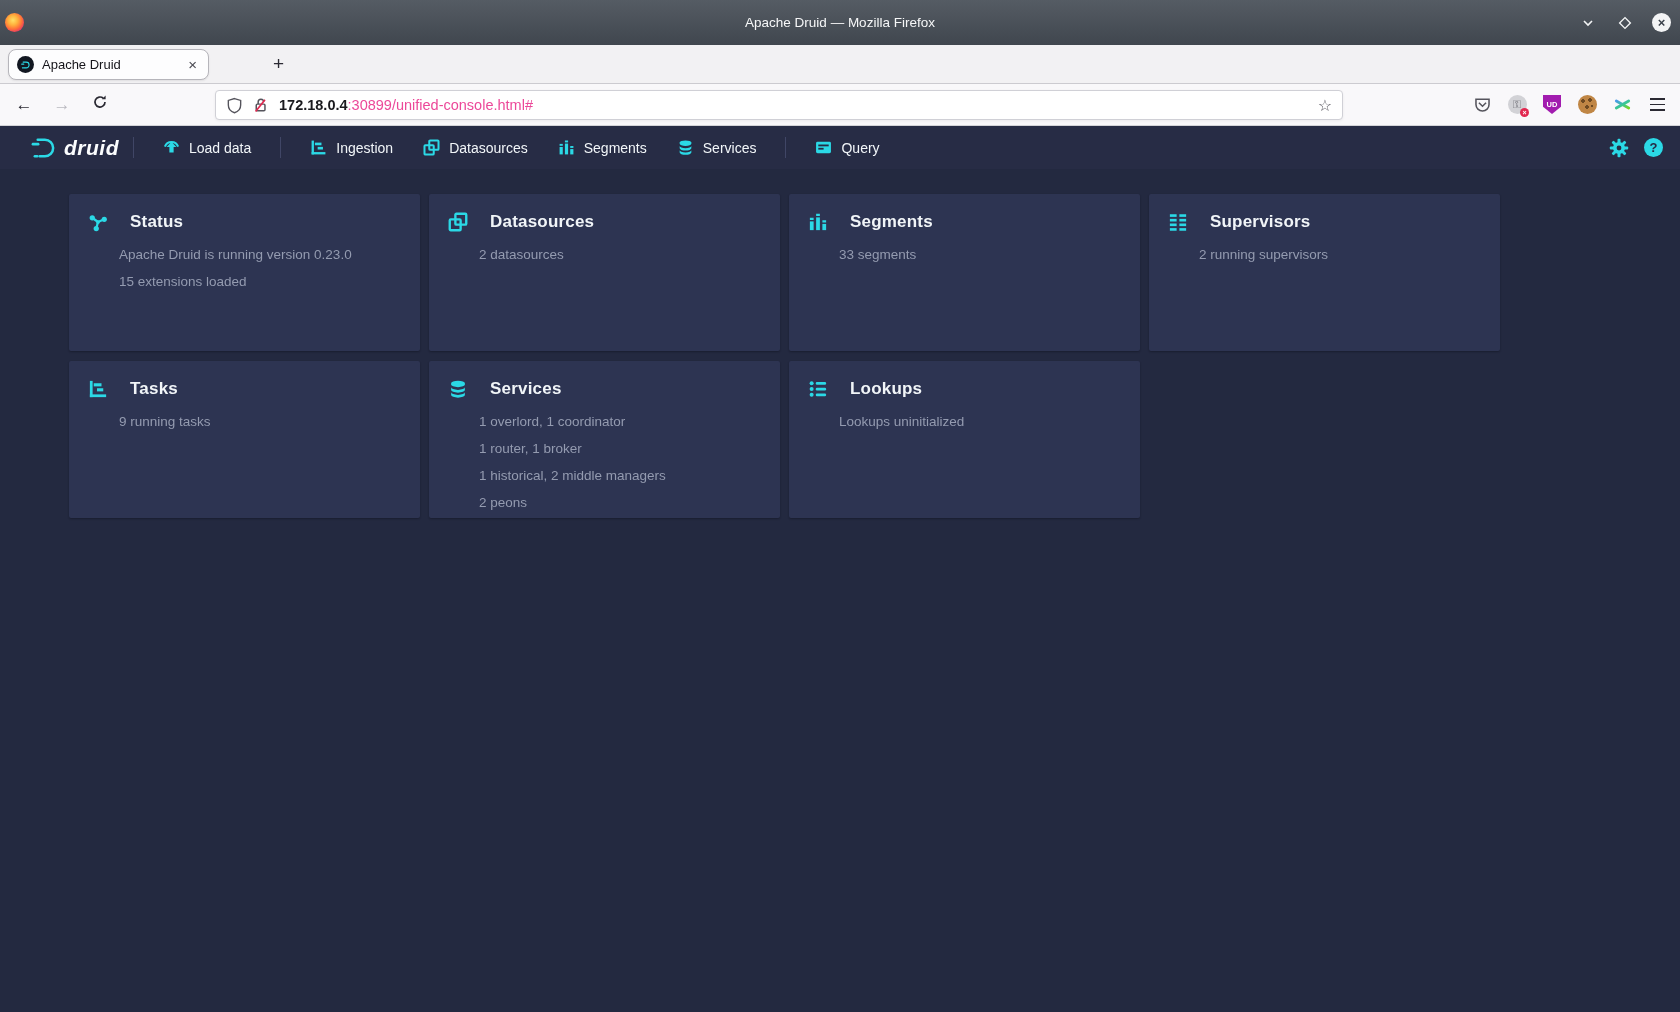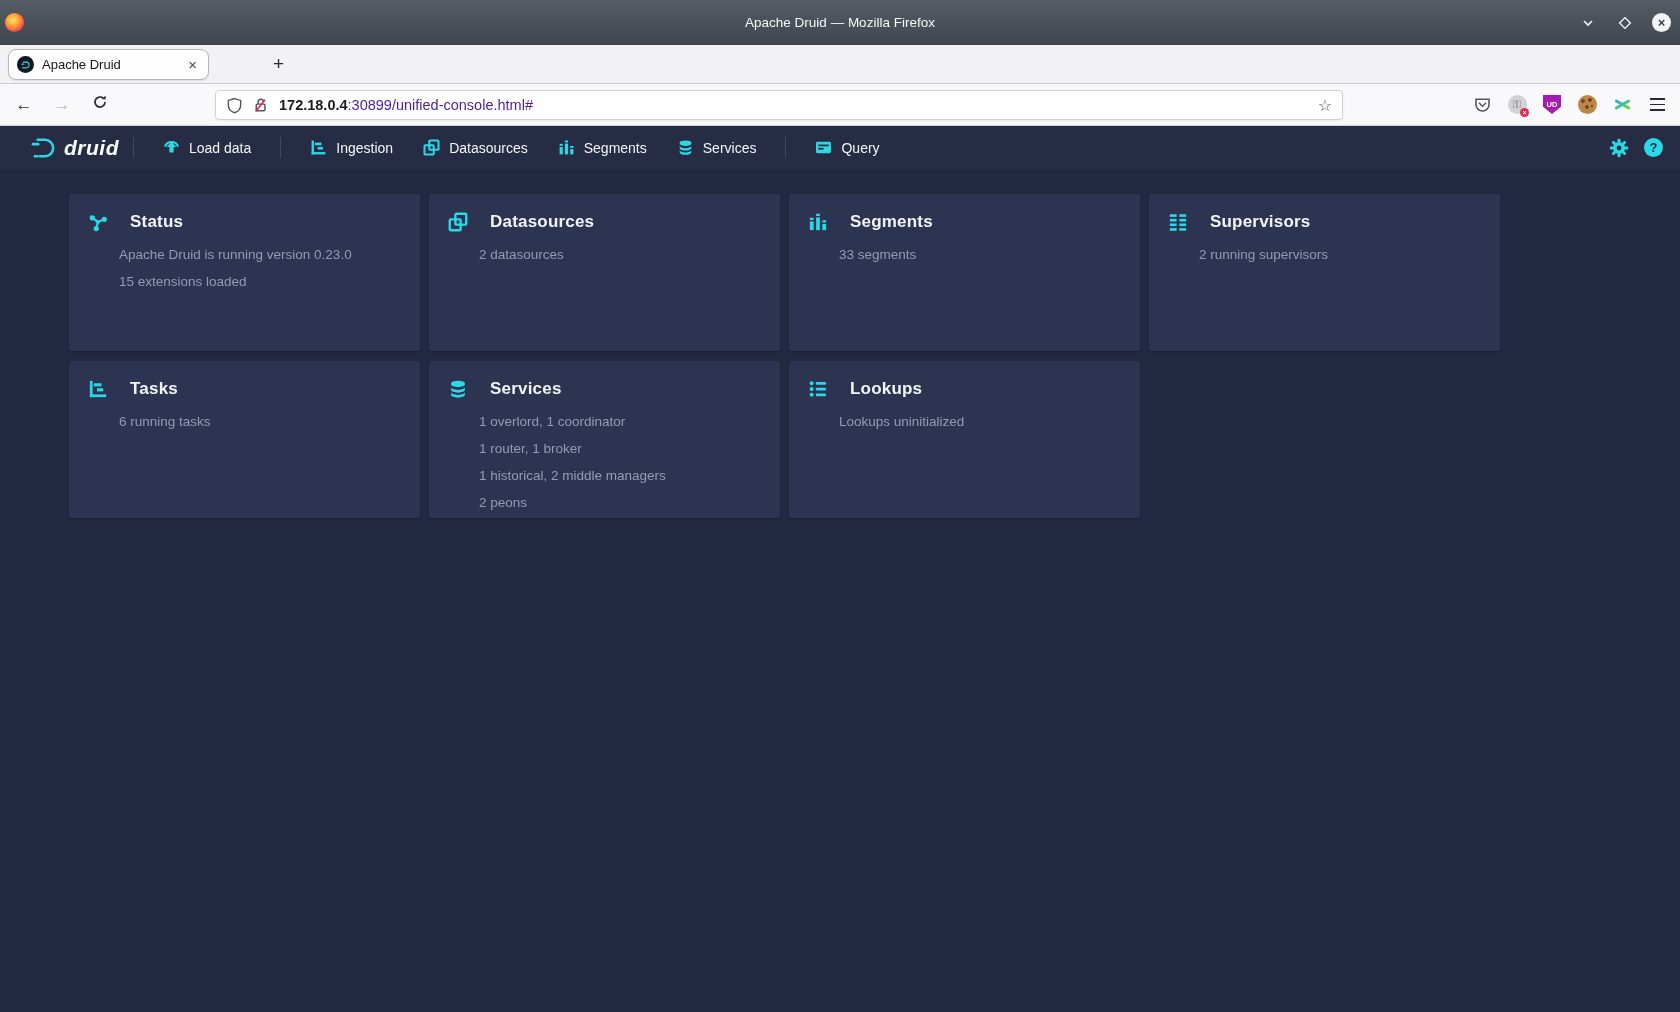--- a/index.html
+++ b/index.html
@@ -29,21 +29,21 @@
   
   .toolbar { height:42px; background:#f9f8fa; border-bottom:1px solid #d4d4d8;
     display:flex; align-items:center; position:relative; }
   .nav-btn { font-size:17px; color:#2b2a33; width:28px; text-align:center; }
   .nav-btn.disabled { color:#b9b8bf; }
   .toolbar .spacer-l { width:10px; }
   .urlbar { position:absolute; left:215px; top:6px; width:1128px; height:30px; background:#ffffff;
     border:1px solid #d0d0d6; border-radius:4px; display:flex; align-items:center; padding:0 10px; box-shadow:0 1px 3px rgba(0,0,0,.06); }
   .url-text { font-size:14.5px; margin-left:10px; white-space:nowrap; }
   .url-host { color:#1a1a1e; font-weight:600; }
-  .url-rest { color:#4c1d95; }
+  .url-rest { color:#ec4899; }
   .url-star { margin-left:auto; font-size:16px; color:#55545c; }
   .ext-icons { position:absolute; right:12px; display:flex; align-items:center; gap:13px; }
   .ext { width:22px; height:22px; display:flex; align-items:center; justify-content:center; position:relative; }
   .acct-circle { width:19px; height:19px; border-radius:50%; background:#d2d2d6; display:flex; align-items:center; justify-content:center; color:#6f6f76; font-size:11px; }
   .acct-badge { position:absolute; right:-1px; bottom:-1px; width:9px; height:9px; border-radius:50%; background:#e22850;
     color:#fff; font-size:7px; line-height:9px; text-align:center; font-weight:700; }
   .ud-shield { width:18px; height:19px; background:#a21caf; color:#fff; font-size:7.5px; font-weight:700;
     display:flex; align-items:center; justify-content:center;
     clip-path:polygon(0 0, 100% 0, 100% 62%, 50% 100%, 0 62%); }
   .cookie { width:19px; height:19px; border-radius:50%; background:#c08645;
@@ -373,21 +373,21 @@
                 <rect x="1.5" y="1.5" width="2.2" height="13"></rect>
                 <rect x="1.5" y="12.3" width="13" height="2.2"></rect>
                 <rect x="4.6" y="3.4" width="6.2" height="2.5"></rect>
                 <rect x="7.2" y="7.4" width="5" height="2.5"></rect>
               </g>
             </svg>
           </span>
           <div class="card-title">Tasks</div>
         </div>
         <div class="card-lines">
-          <div class="card-line">6 running tasks</div>
+          <div class="card-line">9 running tasks</div>
         </div>
       </div>
       <div class="card">
         <div class="card-head">
           <span class="icon-wrap">
             <svg width="20" height="20" viewBox="0 0 16 16">
               <g fill="#2BD9E6">
                 <path d="M2.5 3.4 a5.5 2.1 0 0 1 11 0 v1 a5.5 2.1 0 0 1 -11 0 z"></path>
                 <path d="M2.5 6.6 a5.5 2.1 0 0 0 11 0 v2.2 a5.5 2.1 0 0 1 -11 0 z"></path>
                 <path d="M2.5 10.6 a5.5 2.1 0 0 0 11 0 v2.2 a5.5 2.1 0 0 1 -11 0 z"></path>

